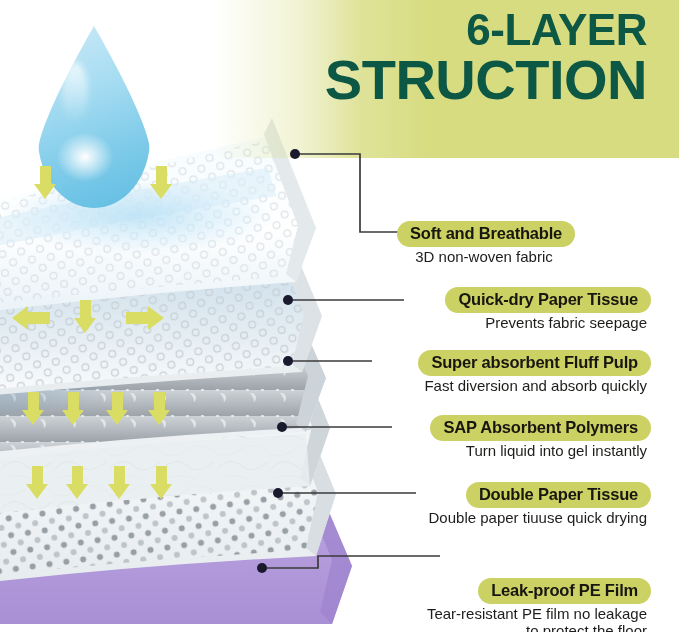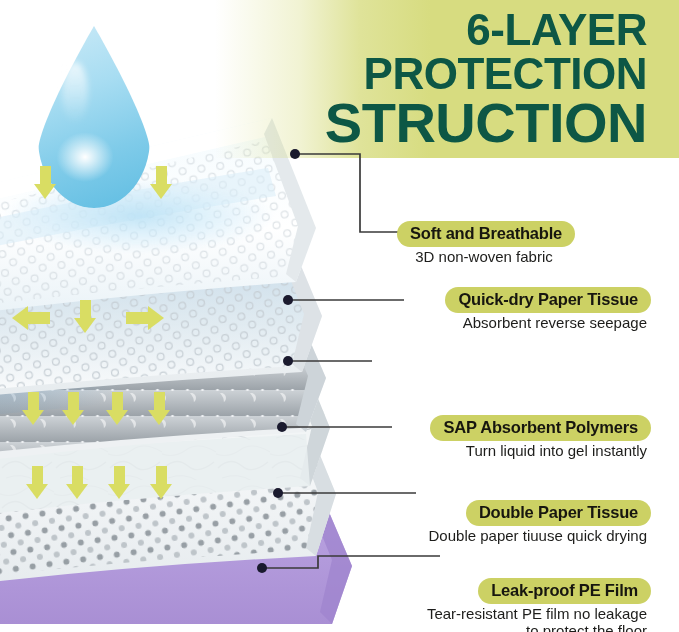--- a/index.html
+++ b/index.html
@@ -284,21 +284,20 @@
       </div>
     <div class="arr-d" style="left:150px;top:466px;width:23px;height:34px;">
         <span class="shaft"></span>
         <span class="head"></span>
       </div>
   </div>
 
   <div class="header-band"></div>
   <div class="title-block">
     <span class="title-line l1">6-LAYER</span>
-    <span class="title-line l2">PROTECTION</span>
     <span class="title-line l3">STRUCTION</span>
   </div>
 
   <svg class="conn-svg" viewBox="0 0 679 632">
     <g stroke="#3a3a3a" stroke-width="1.7" fill="none">
       <path d="M295 154 H360 V232 H420"></path>
       <path d="M288 300 H404"></path>
       <path d="M288 361 H372"></path>
       <path d="M282 427 H392"></path>
       <path d="M278 493 H416"></path>
@@ -314,30 +313,34 @@
     </g>
   </svg>
 
   <div class="label" style="top:221px;text-align:center;">
     <span class="pill">Soft and Breathable</span>
     <span class="sub">3D non-woven fabric</span>
   </div>
 
   <div class="label" style="top:287px;">
     <span class="pill">Quick-dry Paper Tissue</span>
-    <span class="sub">Absorbent reverse seepage</span>
-  </div>
-
+    <span class="sub">Prevents fabric seepage</span>
+  </div>
+
+  <div class="label" style="top:350px;">
+    <span class="pill">Super absorbent Fluff Pulp</span>
+    <span class="sub">Fast diversion and absorb quickly</span>
+  </div>
 
   <div class="label" style="top:415px;">
     <span class="pill">SAP Absorbent Polymers</span>
     <span class="sub">Turn liquid into gel instantly</span>
   </div>
 
-  <div class="label" style="top:500px;">
+  <div class="label" style="top:482px;">
     <span class="pill">Double Paper Tissue</span>
     <span class="sub">Double paper tiuuse quick drying</span>
   </div>
 
   <div class="label" style="top:544px;margin-top:34px;">
     <span class="pill">Leak-proof PE Film</span>
     <span class="sub">Tear-resistant PE film no leakage
 to protect the floor</span>
   </div>
 

